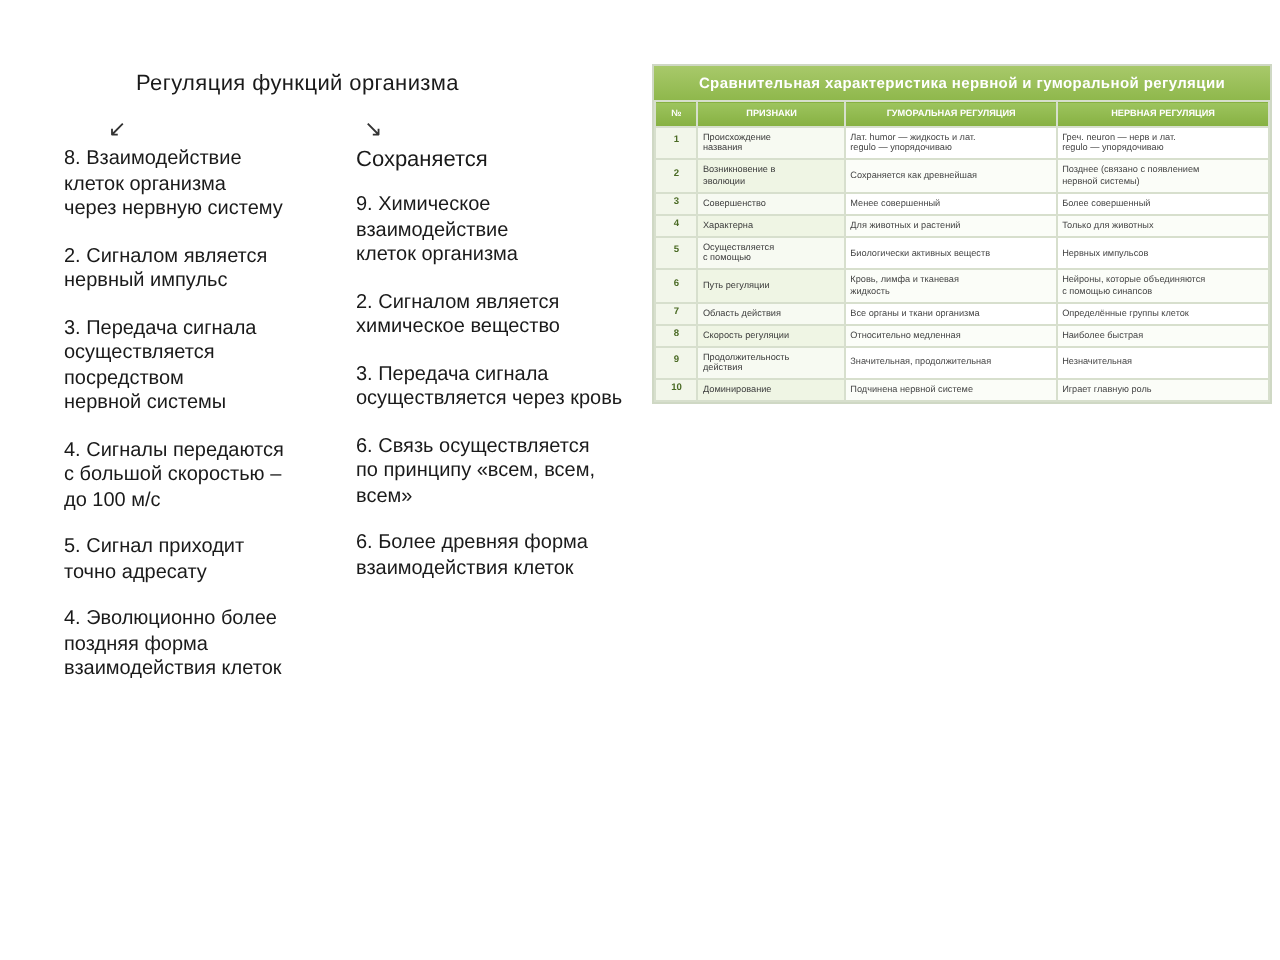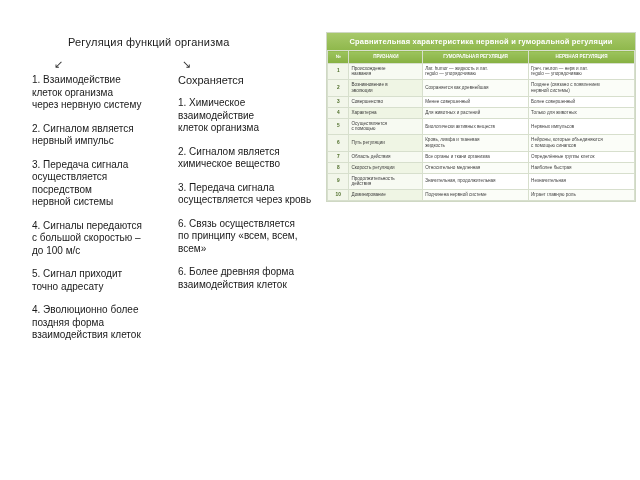--- a/index.html
+++ b/index.html
@@ -152,42 +152,42 @@
     <div class="outline-title">Регуляция функций организма</div>
 
     <div class="arrow-row">
       <span class="arrow left">↙</span>
       <span class="arrow right">↘</span>
     </div>
 
     <div class="cols">
 
       <div class="col left">
-        <div class="item">1. Взаимодействие
+        <div class="item">8. Взаимодействие
 клеток организма
 через нервную систему</div>
         <div class="item">2. Сигналом является
 нервный импульс</div>
         <div class="item">3. Передача сигнала
 осуществляется
 посредством
 нервной системы</div>
         <div class="item">4. Сигналы передаются
 с большой скоростью –
 до 100 м/с</div>
         <div class="item">5. Сигнал приходит
 точно адресату</div>
         <div class="item">4. Эволюционно более
 поздняя форма
 взаимодействия клеток</div>
       </div>
 
       <div class="col right">
         <div class="col-head">Сохраняется</div>
-        <div class="item">1. Химическое взаимодействие
+        <div class="item">9. Химическое взаимодействие
 клеток организма</div>
         <div class="item">2. Сигналом является
 химическое вещество</div>
         <div class="item">3. Передача сигнала
 осуществляется через кровь</div>
         <div class="item">6. Связь осуществляется
 по принципу «всем, всем, всем»</div>
         <div class="item">6. Более древняя форма
 взаимодействия клеток</div>
       </div>

